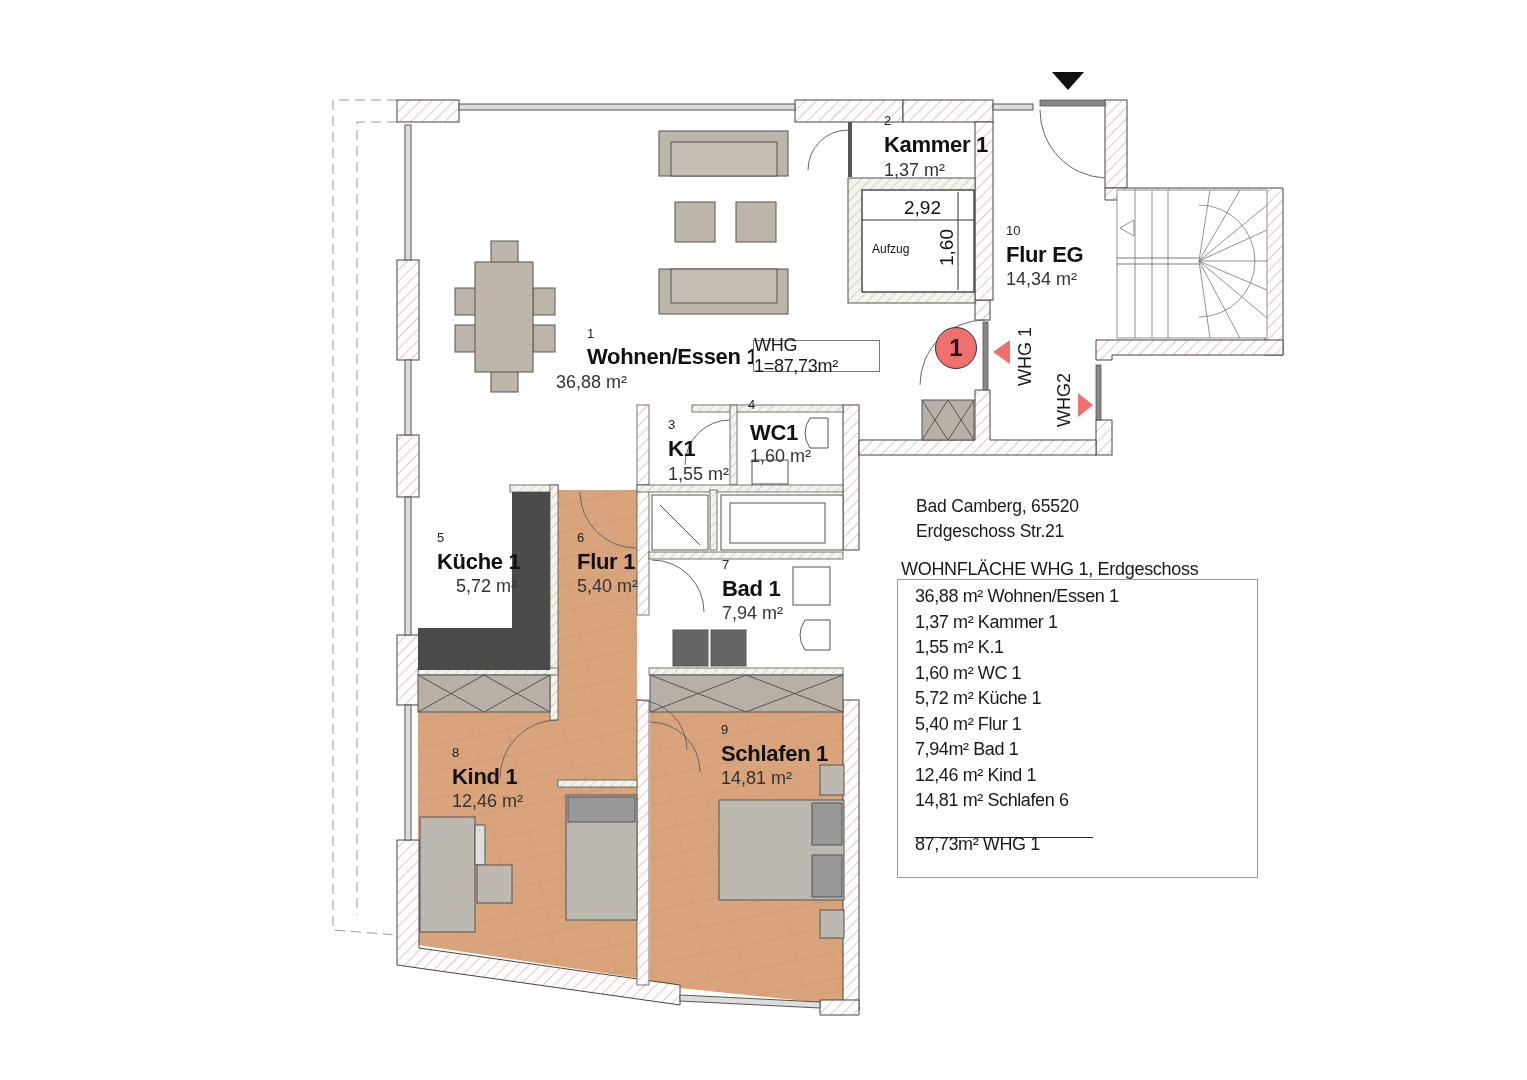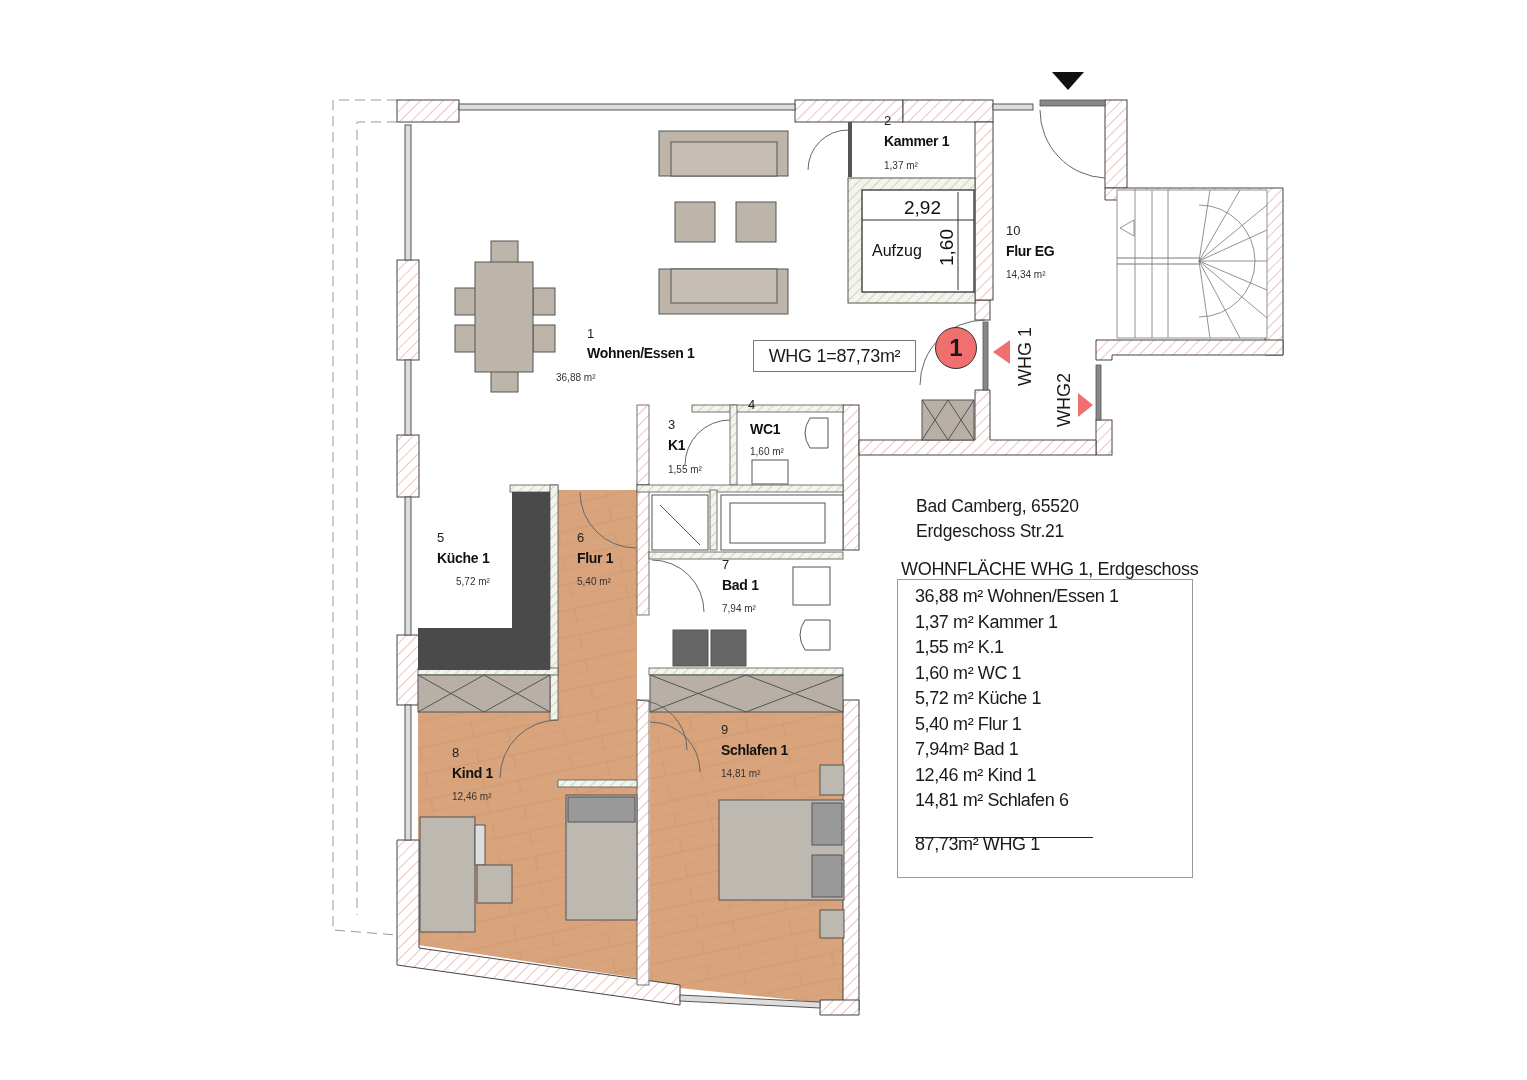--- a/index.html
+++ b/index.html
@@ -1,28 +1,28 @@
 <!DOCTYPE html>
 <html><head>
 <meta charset="utf-8">
 <style>
   html, body { margin:0; padding:0; background:#ffffff; }
   body { width:1527px; height:1080px; position:relative; overflow:hidden; font-family:"Liberation Sans", sans-serif; color:#1a1a1a; }
   svg.plan { position:absolute; left:0; top:0; }
   .lbl { position:absolute; font-family:"Liberation Sans", sans-serif; white-space:nowrap; line-height:1; }
   .num { font-size:13px; color:#222; }
-  .name { font-size:14px; font-weight:bold; color:#111; letter-spacing:-0.3px; }
-  .area { font-size:10px; color:#333; }
+  .name { font-size:22px; font-weight:bold; color:#111; letter-spacing:-0.3px; }
+  .area { font-size:18px; color:#333; }
   .dim { font-size:19px; color:#111; }
   .vert { transform-origin:left top; transform:rotate(-90deg); }
-  .whg-box { position:absolute; left:753px; top:340px; width:163px; height:32px; border:1px solid #777; box-sizing:border-box; font-size:18px; display:flex; align-items:center; justify-content:center; letter-spacing:-0.3px; background:#fff; }
+  .whg-box { position:absolute; left:753px; top:340px; width:127px; height:32px; border:1px solid #777; box-sizing:border-box; font-size:18px; display:flex; align-items:center; justify-content:center; letter-spacing:-0.3px; background:#fff; }
   .marker { position:absolute; left:935px; top:327px; width:42px; height:42px; border-radius:50%; background:#f07070; border:1.5px solid #333; box-sizing:border-box; display:flex; align-items:center; justify-content:center; font-size:24px; font-weight:bold; }
   .addr { position:absolute; left:916px; font-size:17.5px; letter-spacing:-0.2px; }
   .table-title { position:absolute; left:901px; top:559px; font-size:18px; letter-spacing:-0.3px; }
-  .table { position:absolute; left:897px; top:579px; width:296px; height:299px; border:1px solid #999; box-sizing:border-box; background:#fff; }
+  .table { position:absolute; left:897px; top:579px; width:361px; height:299px; border:1px solid #999; box-sizing:border-box; background:#fff; }
   .trow { position:absolute; left:17px; font-size:18px; letter-spacing:-0.4px; }
   .tline { position:absolute; left:17px; top:257px; width:178px; border-top:1px solid #222; }
   .ttotal { position:absolute; left:17px; top:254px; font-size:18px; letter-spacing:-0.4px; }
 </style>
 </head>
 <body>
 
 <svg class="plan" width="1527" height="1080" viewBox="0 0 1527 1080">
   <defs>
     <pattern id="hatch" patternUnits="userSpaceOnUse" width="8" height="8" patternTransform="rotate(45)">
@@ -261,21 +261,21 @@
   <span class="lbl name" style="left:721px;top:743px">Schlafen 1</span>
   <span class="lbl area" style="left:721px;top:769px">14,81 m²</span>
 </div>
 <div>
   <span class="lbl num" style="left:1006px;top:224px">10</span>
   <span class="lbl name" style="left:1006px;top:244px">Flur EG</span>
   <span class="lbl area" style="left:1006px;top:270px">14,34 m²</span>
 </div>
 
 <span class="lbl dim" style="left:904px;top:198px">2,92</span>
-<span class="lbl dim" style="left:872px;top:243px;font-size:16px">Aufzug</span>
+<span class="lbl dim" style="left:872px;top:243px;font-size:12px">Aufzug</span>
 <span class="lbl dim vert" style="left:937px;top:266px">1,60</span>
 
 <div class="whg-box">WHG 1=87,73m²</div>
 <div class="marker">1</div>
 <span class="lbl vert" style="left:1016px;top:386px;font-size:18px">WHG 1</span>
 <span class="lbl vert" style="left:1055px;top:427px;font-size:18px">WHG2</span>
 
 <span class="addr" style="top:496px">Bad Camberg, 65520</span>
 <span class="addr" style="top:521px">Erdgeschoss Str.21</span>
 

